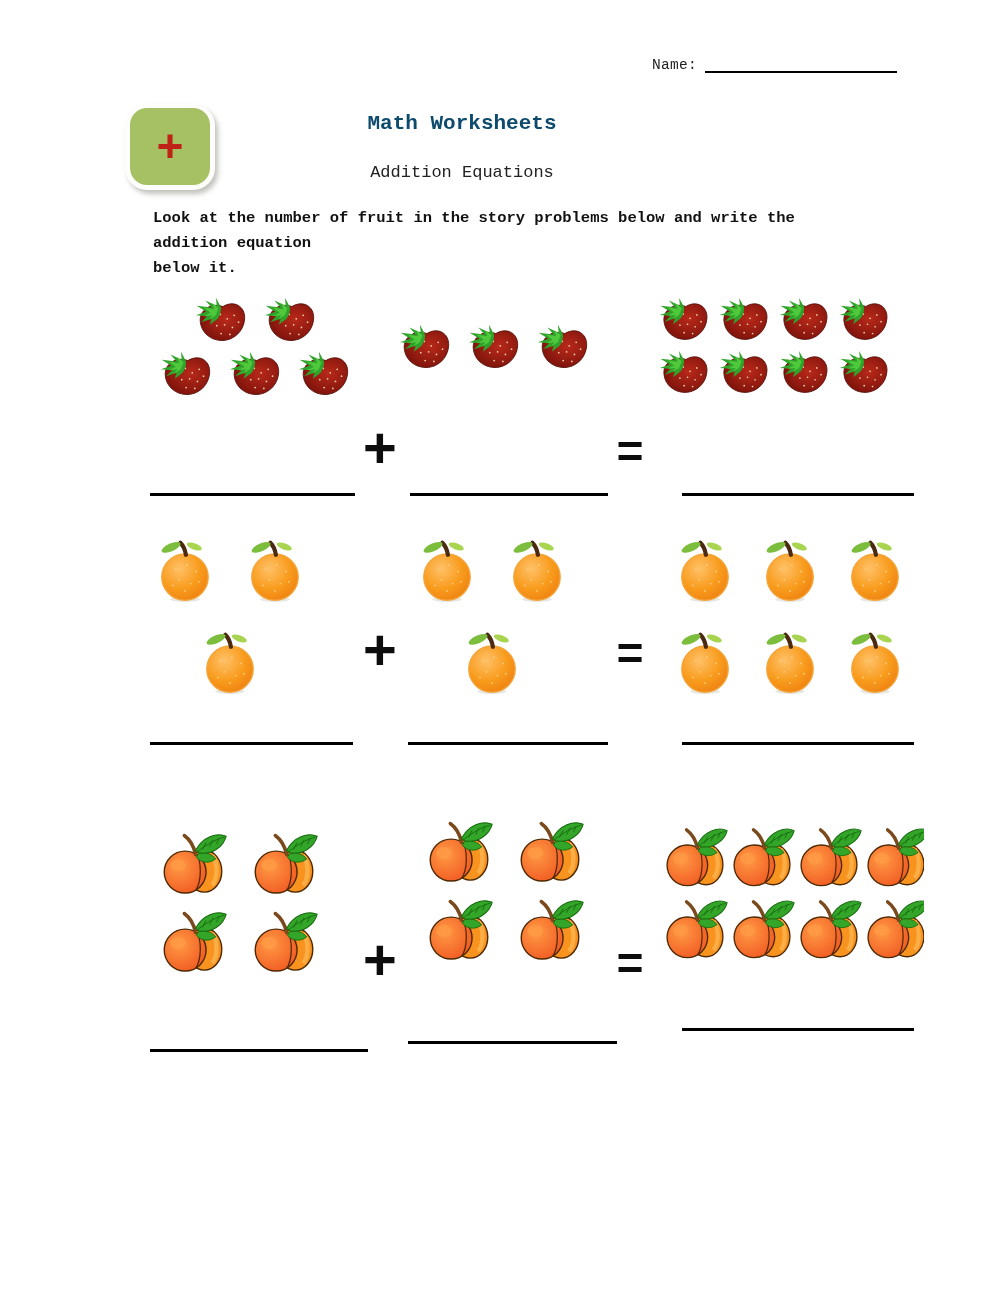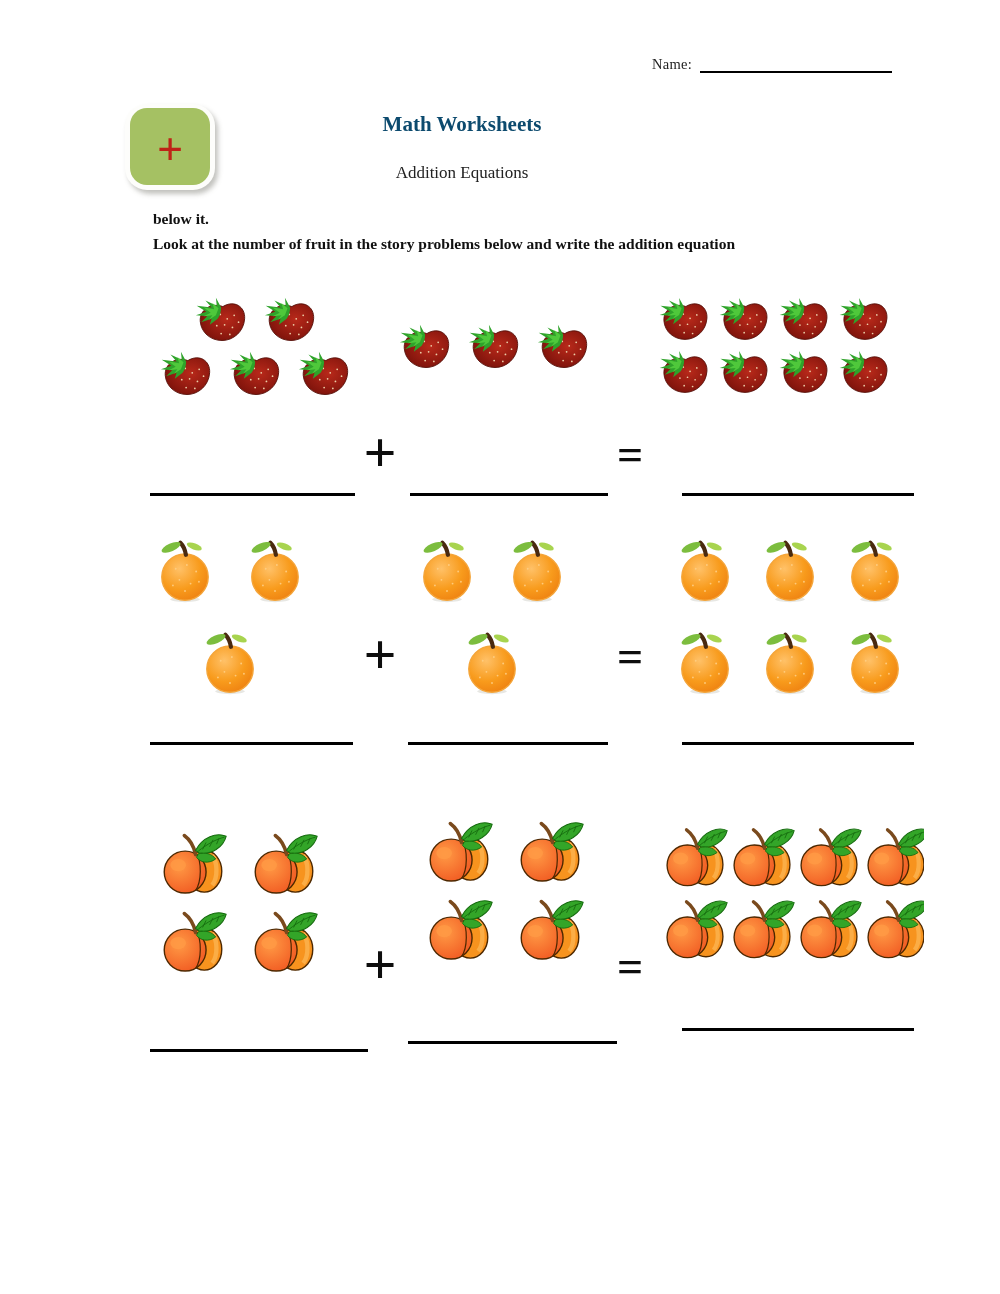--- a/index.html
+++ b/index.html
@@ -1,18 +1,18 @@
 <!DOCTYPE html>
 <html><head>
 <meta charset="utf-8">
 <style>
   html,body{margin:0;padding:0;background:#ffffff;}
   .sheet{
     position:relative;width:924px;height:1294px;background:#ffffff;overflow:hidden;
-    font-family:Liberation Serif, serif;color:#1a1a1a;
+    font-family:Liberation Mono, monospace;color:#1a1a1a;
   }
   
   .name-block{position:absolute;left:652px;top:54px;display:flex;align-items:flex-end;}
   .name-label{font-size:14.5px;color:#222;letter-spacing:0.3px;}
   .name-line{display:inline-block;width:192px;border-bottom:2.5px solid #000;height:17px;margin-left:8px;}
   .logo{
     position:absolute;left:125px;top:104px;width:90px;height:86px;background:#fdfdfb;
     border-radius:22px;box-shadow:3px 4px 5px rgba(120,120,110,0.45);
   }
   .logo-green{
@@ -74,22 +74,22 @@
   <div class="logo">
     <div class="logo-green" style="background: rgb(165, 193, 99);">
       <span class="logo-plus" style="color: rgb(191, 35, 23);">+</span>
     </div>
   </div>
 
   <h1 class="page-title">Math Worksheets</h1>
   <h2 class="page-subtitle">Addition Equations</h2>
 
   <div class="instructions">
+    <div>Look at the number of fruit in the story problems below and write the addition equation</div>
     <div>below it.</div>
-    <div>Look at the number of fruit in the story problems below and write the addition equation</div>
   </div>
 
   <div class="fruit-group fg-straw" style="left:148px;top:290px;width:216px;height:114px;">
       <div class="fruit-row">
         <svg class="fruit-icon" viewBox="0 0 64 54">
           <path d="M33 11 C46 3 59 11 58 25 C57 40 45 50 32 50 C19 50 8 41 7 28 C6 15 19 6 33 11 Z" fill="url(#sg)" stroke="#520c05" stroke-width="1"></path>
           <g fill="#eccfa9">
             <circle cx="22" cy="24" r="1"></circle>
             <circle cx="30" cy="20" r="1"></circle>
             <circle cx="38" cy="25" r="1"></circle>

